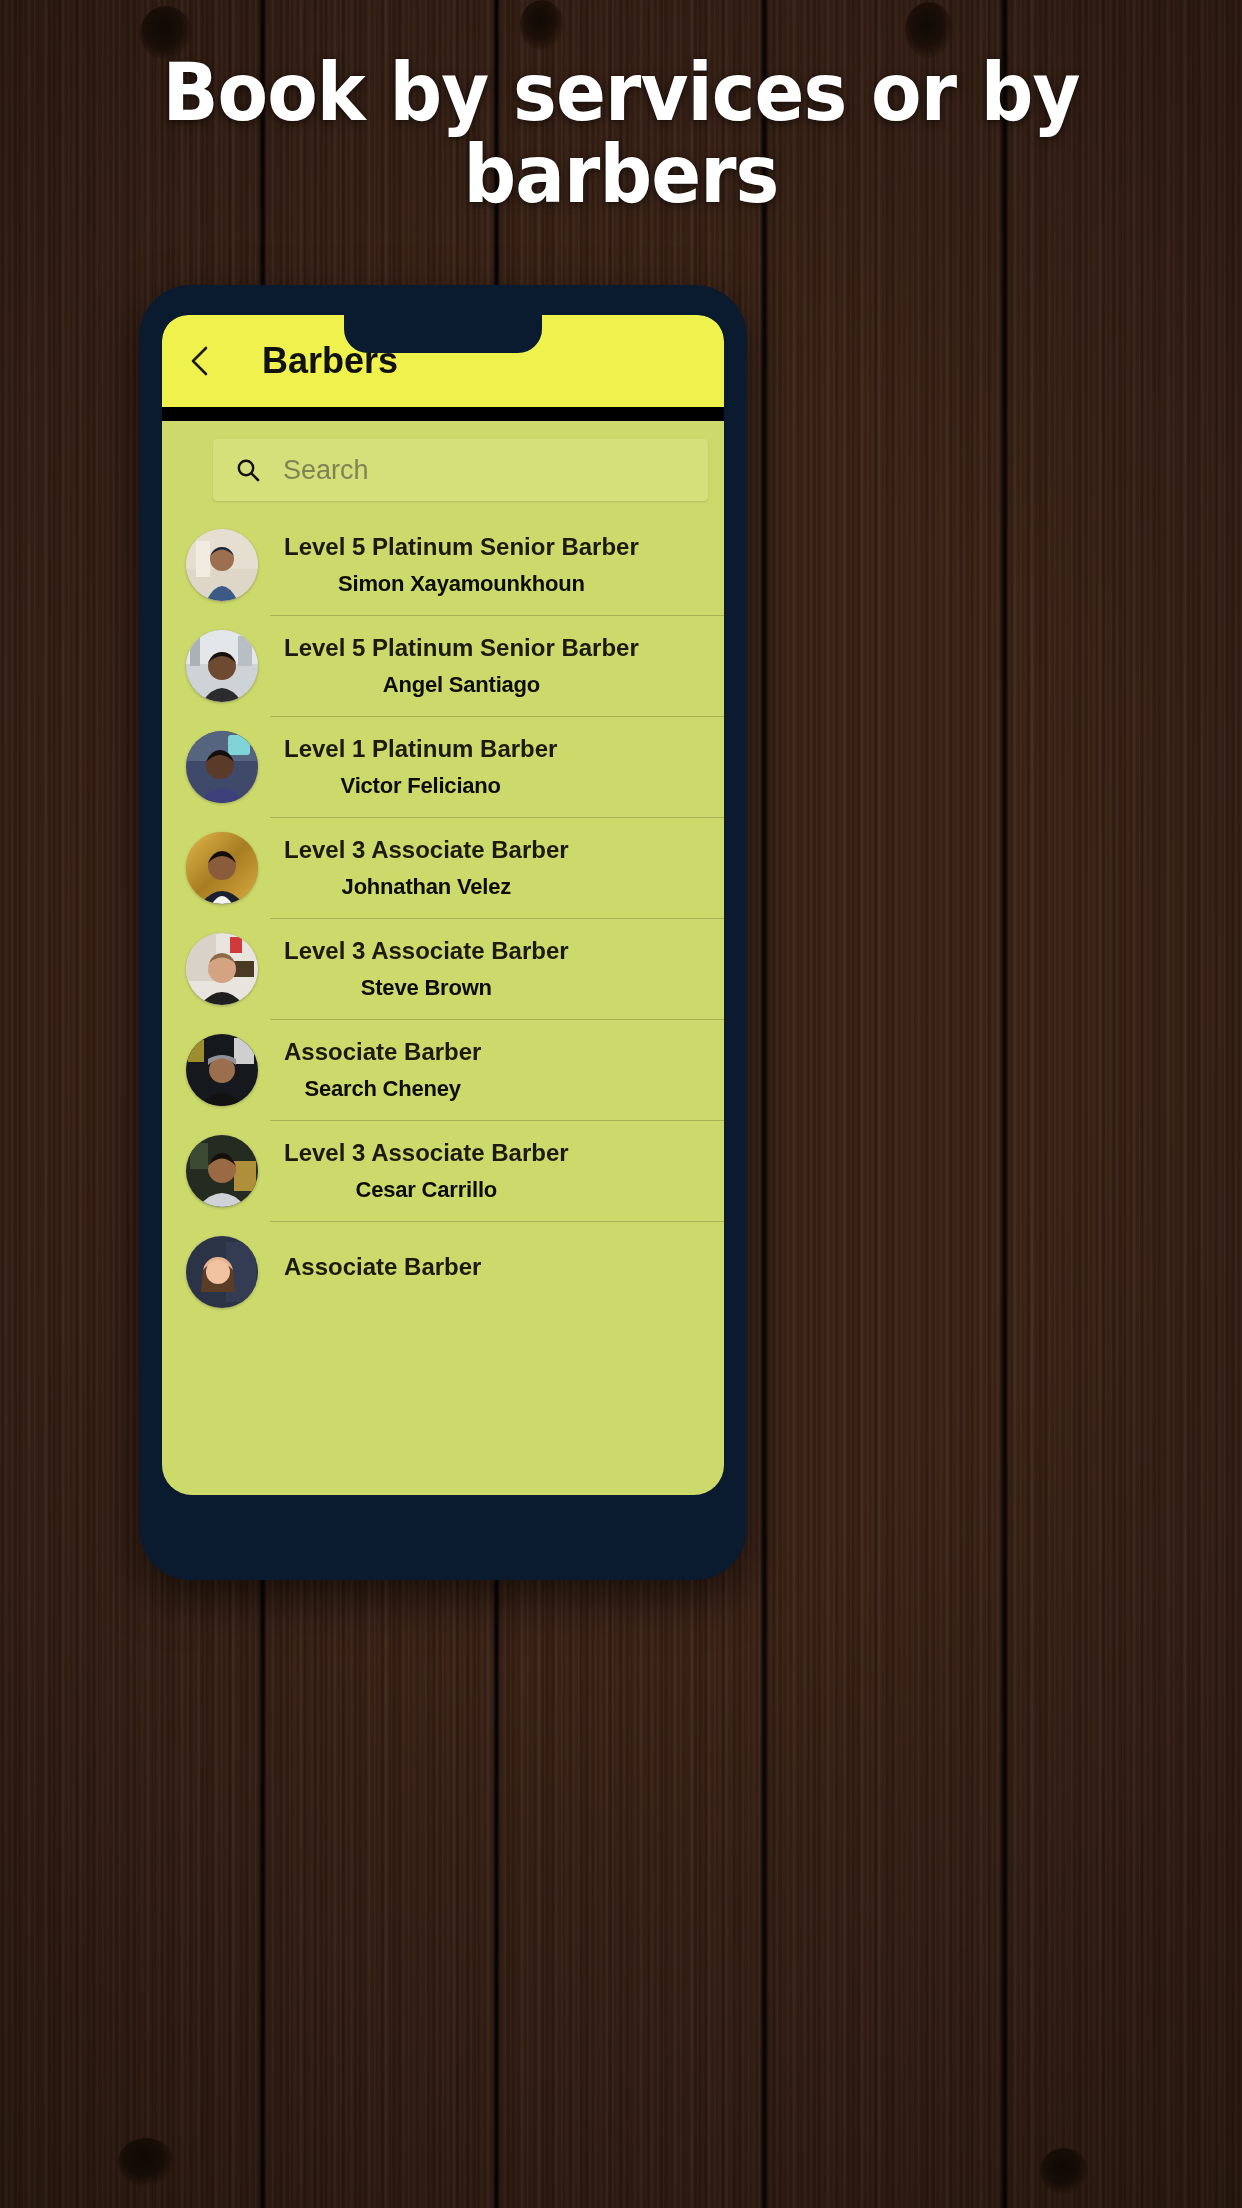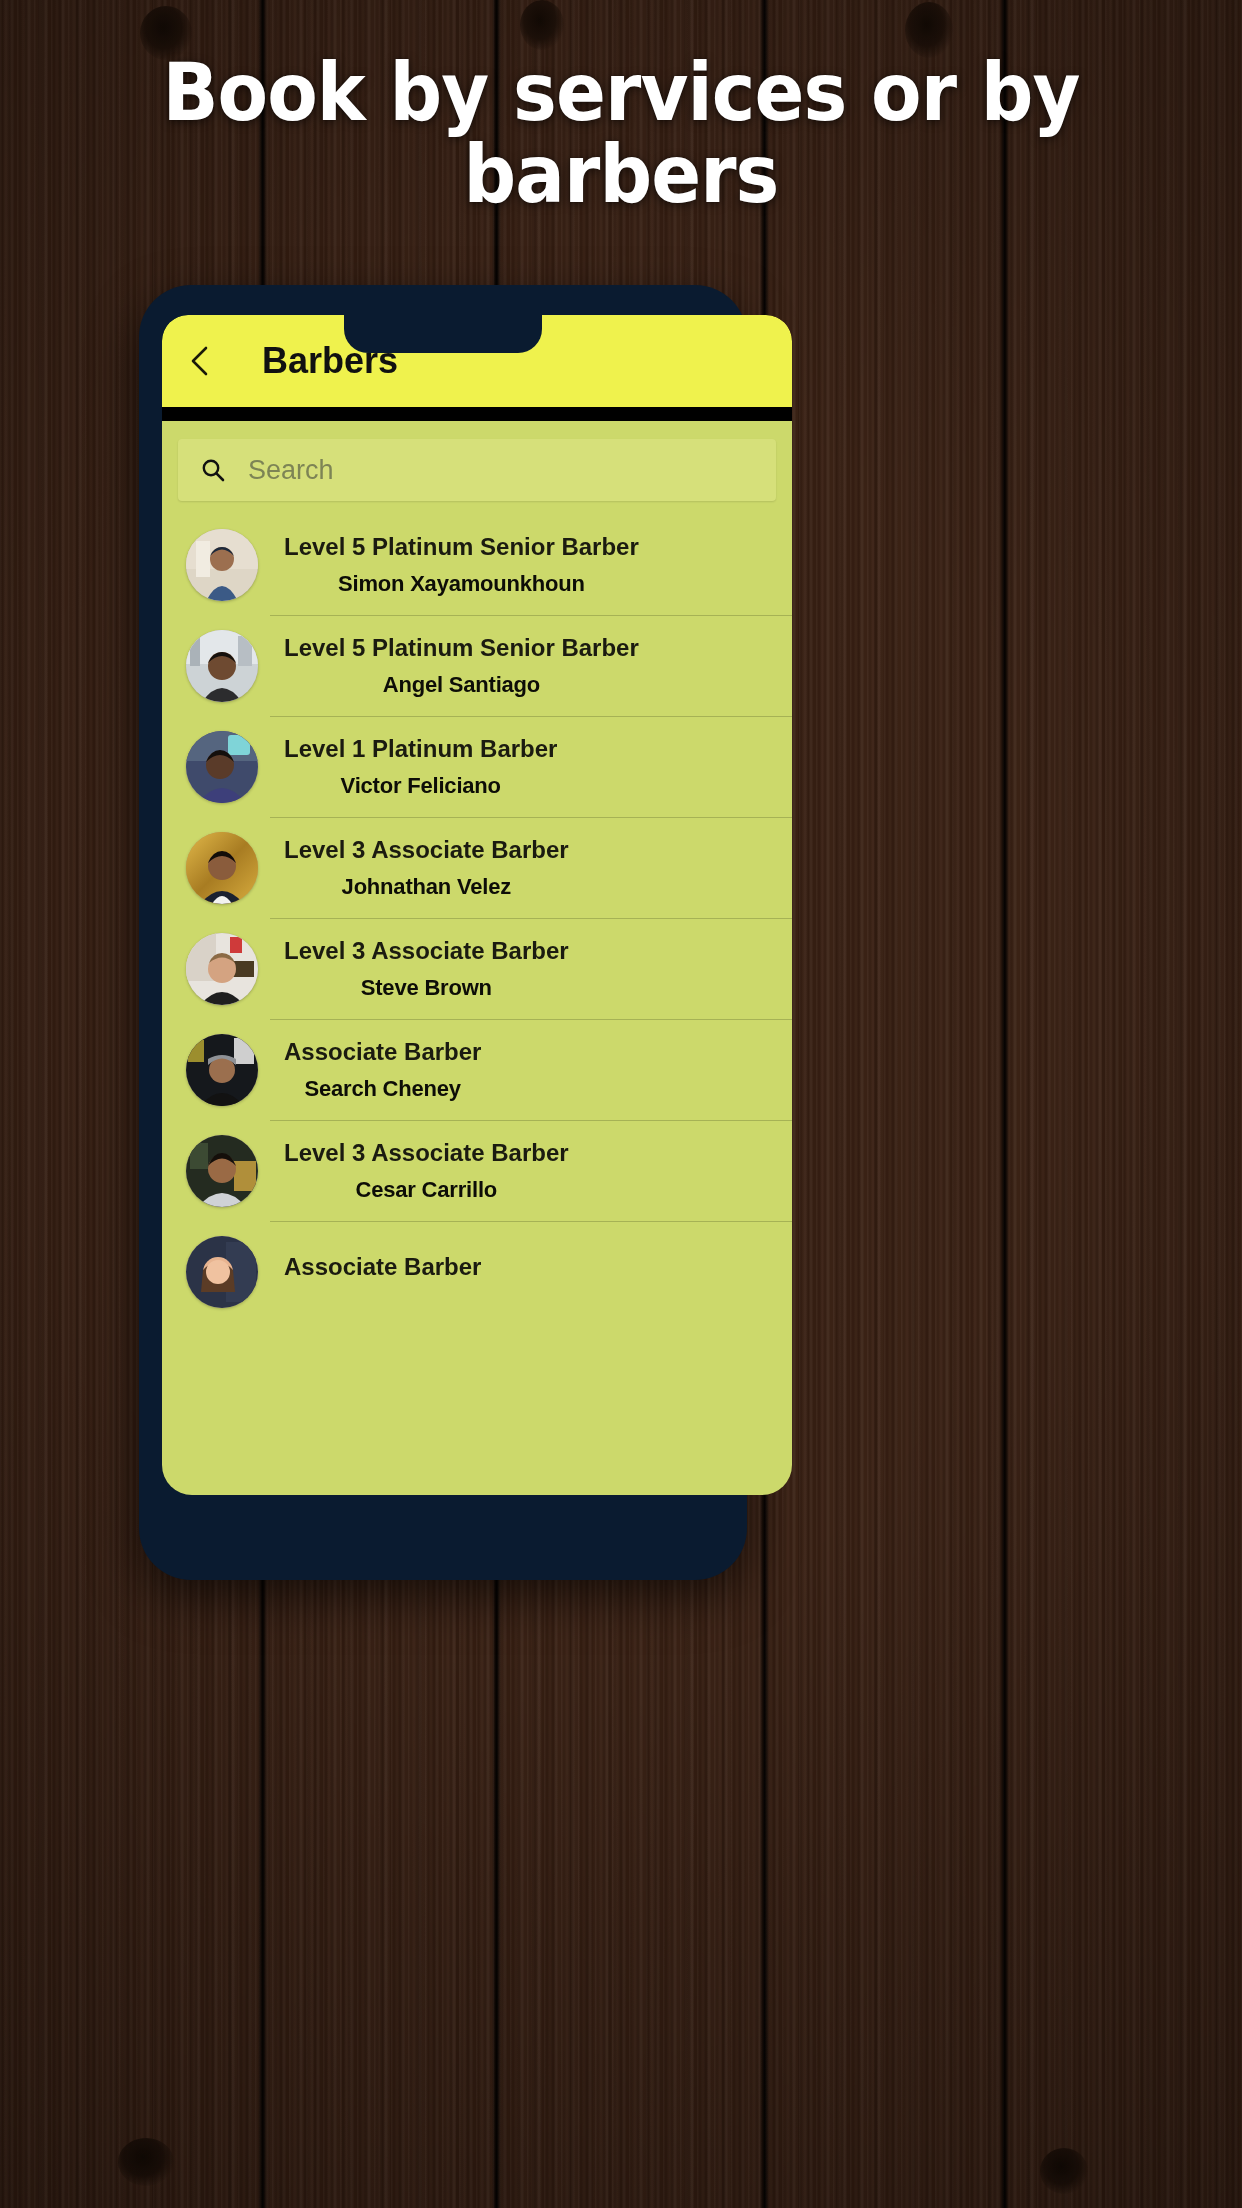--- a/index.html
+++ b/index.html
@@ -66,21 +66,21 @@
     position:absolute; left:139px; top:285px; width:608px; height:1295px;
     z-index:4;
   }
   .phone-body {
     position:absolute; inset:0;
     background:#0a1b30;
     border-radius:52px;
     box-shadow:0 18px 48px rgba(0,0,0,.55);
   }
   .phone-screen {
-    position:absolute; left:23px; top:30px; width:630px; height:1180px;
+    position:absolute; left:23px; top:30px; width:562px; height:1180px;
     overflow:hidden;
     border-radius:26px 26px 30px 30px;
   }
 
   
   .navbar {
     position:relative; height:92px; background:#eff24d;
     border-radius:26px 26px 0 0;
     display:flex; align-items:center;
   }
@@ -103,20 +103,21 @@
   
   .content {
     position:relative; background:#ccd96b;
     height:1074px; overflow:hidden;
   }
   .search-wrap { padding:18px 16px 14px 16px; }
   .search-box {
     height:62px; background:#d6e07a; border-radius:4px;
     display:flex; align-items:center; gap:22px; padding:0 22px;
     box-shadow:0 1px 2px rgba(0,0,0,.12);
+    margin-left:35px;
   }
   .search-icon { width:26px; height:26px; flex:0 0 26px; }
   .search-icon svg { display:block; }
   .search-ph { font-size:27px; color:#7d8455; }
 
   .barber-list { }
   .barber-row {
     display:flex; align-items:center; gap:26px;
     padding:14px 16px 14px 24px;
     position:relative; cursor:pointer;

